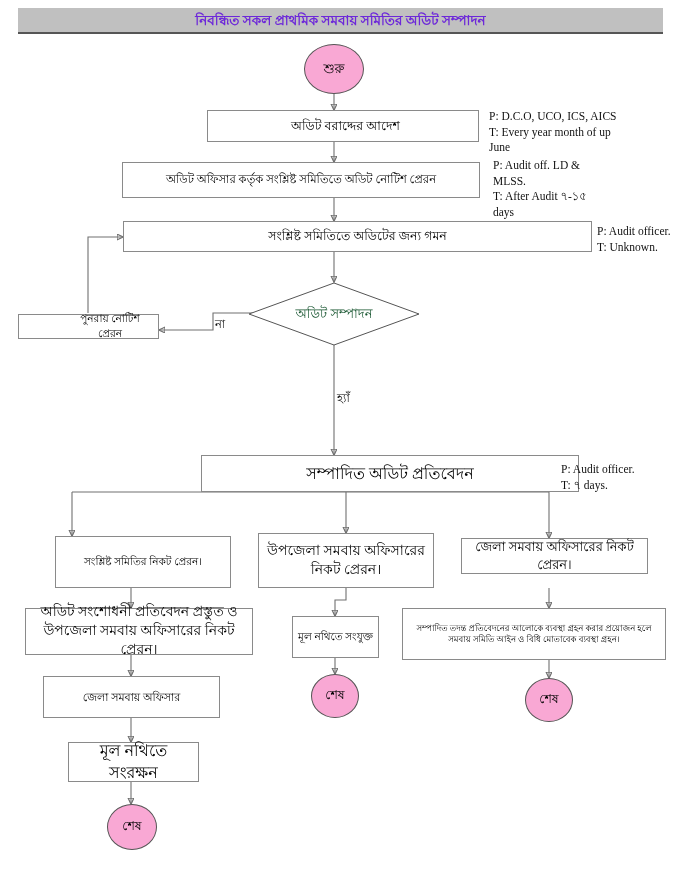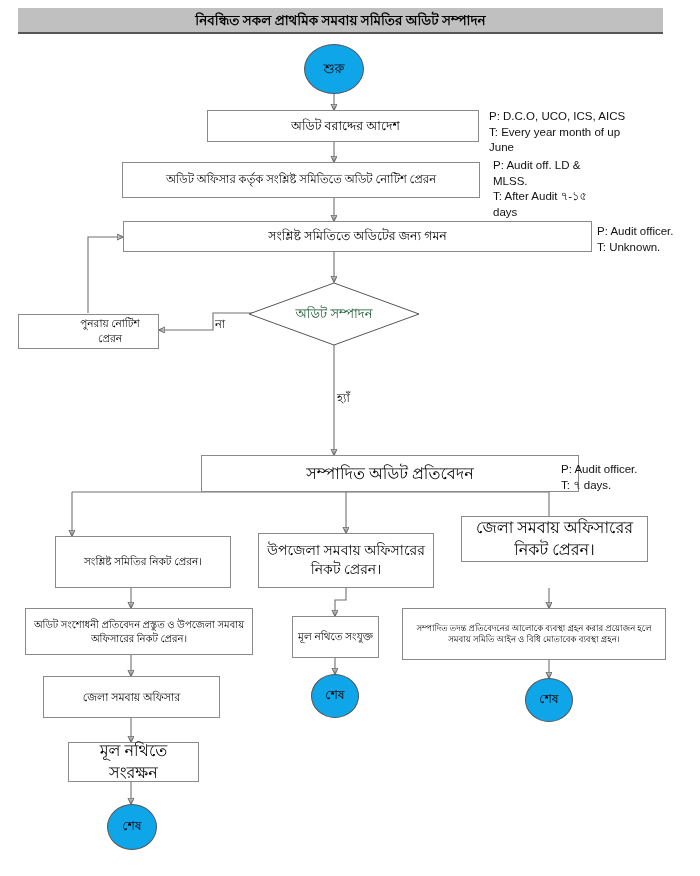--- a/index.html
+++ b/index.html
@@ -33,21 +33,21 @@
     position: absolute;
     left: 18px;
     top: 8px;
     width: 645px;
     height: 26px;
     line-height: 26px;
     text-align: center;
     font-family: "Liberation Serif", serif;
     font-size: 13.5px;
     font-weight: bold;
-    color: #000000;
+    color: #6d28d9;
     white-space: nowrap;
   }
 
   
   .node {
     position: absolute;
     box-sizing: border-box;
     border: 1px solid #8a8a8a;
     background: #ffffff;
     display: flex;
@@ -58,21 +58,21 @@
     font-family: "Liberation Serif", serif;
     padding: 2px 5px;
     line-height: 1.35;
   }
 
   .terminal {
     position: absolute;
     box-sizing: border-box;
     border: 1px solid #555555;
     border-radius: 50%;
-    background: #0ea5e9;
+    background: #f9a8d4;
     display: flex;
     align-items: center;
     justify-content: center;
     text-align: center;
     color: #000000;
     font-family: "Liberation Serif", serif;
   }
 
   
   .diamond-wrap {
@@ -94,21 +94,21 @@
     justify-content: center;
     text-align: center;
     font-family: "Liberation Serif", serif;
     font-size: 13px;
     color: #14532d;
   }
 
   
   .annotation {
     position: absolute;
-    font-family: Liberation Sans, sans-serif;
+    font-family: Liberation Serif, serif;
     font-size: 11.5px;
     color: #111111;
     line-height: 1.35;
     white-space: pre-line;
   }
 
   
   .edge-label {
     position: absolute;
     font-family: "Liberation Serif", serif;
@@ -187,41 +187,41 @@
   </div>
 
   <div class="node" style="left:122px; top:162px; width:358px; height:36px; font-size:11.5px;align-items:center;">
     <span>অডিট অফিসার কর্তৃক সংশ্লিষ্ট সমিতিতে অডিট নোটিশ প্রেরন</span>
   </div>
 
   <div class="node" style="left:123px; top:221px; width:469px; height:31px; font-size:12.5px;">
     <span>সংশ্লিষ্ট সমিতিতে অডিটের জন্য গমন</span>
   </div>
 
-  <div class="node" style="left:18px; top:314px; width:141px; height:35px; font-size:10.5px;padding-left:48px;">
+  <div class="node" style="left:18px; top:314px; width:141px; height:25px; font-size:10.5px;padding-left:48px;">
     <span>পুনরায় নোটিশ প্রেরন</span>
   </div>
 
   <div class="node" style="left:157px; top:455px; width:378px; height:37px; font-size:16px;margin-left:44px;">
     <span>সম্পাদিত অডিট প্রতিবেদন</span>
   </div>
 
   <div class="node" style="left:55px; top:536px; width:176px; height:52px; font-size:10.5px;">
     <span>সংশ্লিষ্ট সমিতির নিকট প্রেরন।</span>
   </div>
 
   <div class="node" style="left:258px; top:533px; width:176px; height:55px; font-size:14px;justify-content:flex-end;">
     <span>উপজেলা সমবায় অফিসারের নিকট প্রেরন।</span>
   </div>
 
-  <div class="node" style="left:461px; top:516px; width:187px; height:46px; font-size:16px;">
+  <div class="node" style="left:461px; top:538px; width:187px; height:36px; font-size:13px;">
     <span>জেলা সমবায় অফিসারের নিকট প্রেরন।</span>
   </div>
 
-  <div class="node" style="left:25px; top:608px; width:228px; height:47px; font-size:10px;">
+  <div class="node" style="left:25px; top:608px; width:228px; height:47px; font-size:14px;">
     <span>অডিট সংশোধনী প্রতিবেদন প্রস্তুত ও উপজেলা সমবায় অফিসারের নিকট প্রেরন।</span>
   </div>
 
   <div class="node" style="left:292px; top:616px; width:87px; height:42px; font-size:10.5px;">
     <span>মূল নথিতে সংযুক্ত</span>
   </div>
 
   <div class="node" style="left:402px; top:608px; width:264px; height:52px; font-size:8.5px;">
     <span>সম্পাদিত তদন্ত প্রতিবেদনের আলোকে ব্যবস্থা গ্রহন করার প্রয়োজন হলে সমবায় সমিতি আইন ও  বিধি মোতাবেক ব্যবস্থা গ্রহন।</span>
   </div>

